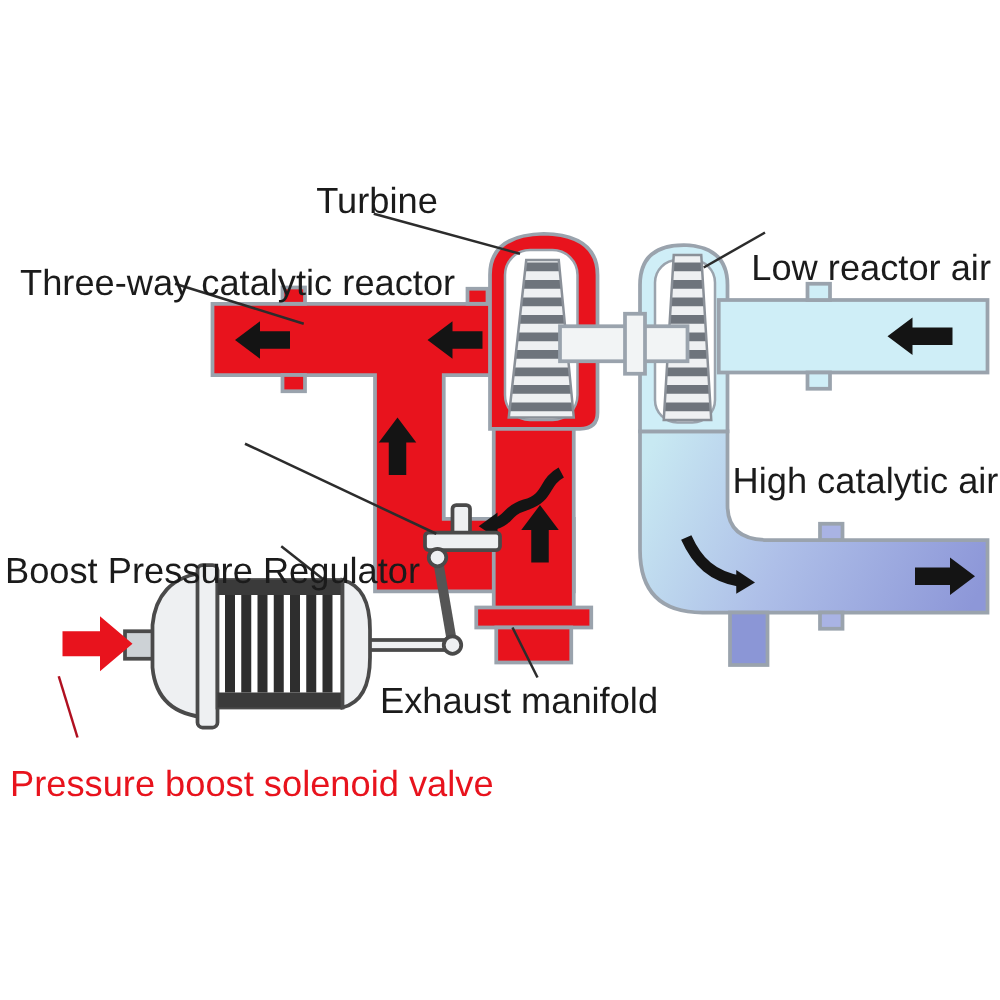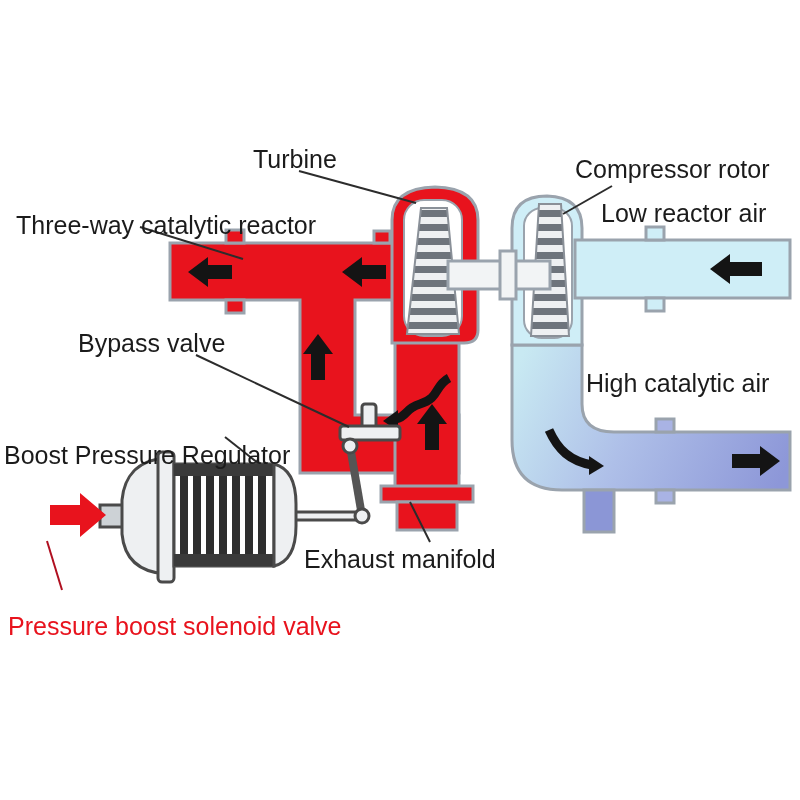--- a/index.html
+++ b/index.html
@@ -8,21 +8,21 @@
     --high-pressure:#8d97d8;
     --outline:#9aa3ad;
     --arrow:#141414;
     --label:#1b1b1b;
     --label-red:#e8131d;
   }
   html,body{margin:0;padding:0;background:#fff;}
   .stage{position:relative;width:800px;height:800px;background:#fff;overflow:hidden;
          font-family:"Liberation Sans",sans-serif;}
   .stage svg{position:absolute;left:0;top:0;}
-  .diagram-label{position:absolute;font-size:25px;color:var(--label);white-space:nowrap;
+  .diagram-label{position:absolute;font-size:29px;color:var(--label);white-space:nowrap;
                  line-height:1.1;}
   .diagram-label.red{color:var(--label-red);margin-top:21px;}
   .red-part{fill:var(--exhaust-red);stroke:var(--outline);stroke-width:3;}
   .blue-part{fill:var(--low-pressure);stroke:var(--outline);stroke-width:3;}
   .hp-flange{fill:#a9b3e4;stroke:var(--outline);stroke-width:3;}
   .stub{fill:#8b96d6;stroke:var(--outline);stroke-width:3;}
   .cavity{fill:#ffffff;stroke:var(--outline);stroke-width:2;}
   .rotor{fill:url(#blades);stroke:#8a9098;stroke-width:2;}
   .metal{fill:#eef0f2;stroke:#4a4a4a;stroke-width:3;}
   .metal-light{fill:#f2f4f5;stroke:var(--outline);stroke-width:3;}
@@ -127,22 +127,20 @@
     <line class="leader" x1="140" y1="227" x2="243" y2="259"></line>
     <line class="leader" x1="299" y1="171" x2="416" y2="203"></line>
     <line class="leader" x1="612" y1="186" x2="563" y2="214"></line>
     <line class="leader" x1="196" y1="355" x2="349" y2="427"></line>
     <line class="leader" x1="225" y1="437" x2="258" y2="463"></line>
     <line class="leader" x1="430" y1="542" x2="410" y2="502"></line>
     <line class="leader-red" x1="62" y1="590" x2="47" y2="541"></line>
   </svg>
 
   <div class="diagram-label" style="left:253px;top:146px;">Turbine</div>
-  <div class="diagram-label" style="left:575px;top:156px;">Compressor rotor</div>
   <div class="diagram-label" style="left:16px;top:200px;margin-top:12px;">Three-way catalytic reactor</div>
   <div class="diagram-label" style="left:601px;top:200px;">Low reactor air</div>
-  <div class="diagram-label" style="left:78px;top:330px;">Bypass valve</div>
   <div class="diagram-label" style="left:586px;top:370px;">High catalytic air</div>
   <div class="diagram-label" style="left:4px;top:410px;margin-top:32px;">Boost Pressure Regulator</div>
   <div class="diagram-label" style="left:304px;top:546px;">Exhaust manifold</div>
   <div class="diagram-label red" style="left:8px;top:592px;">Pressure boost solenoid valve</div>
 
 </div>
 
 </body></html>

